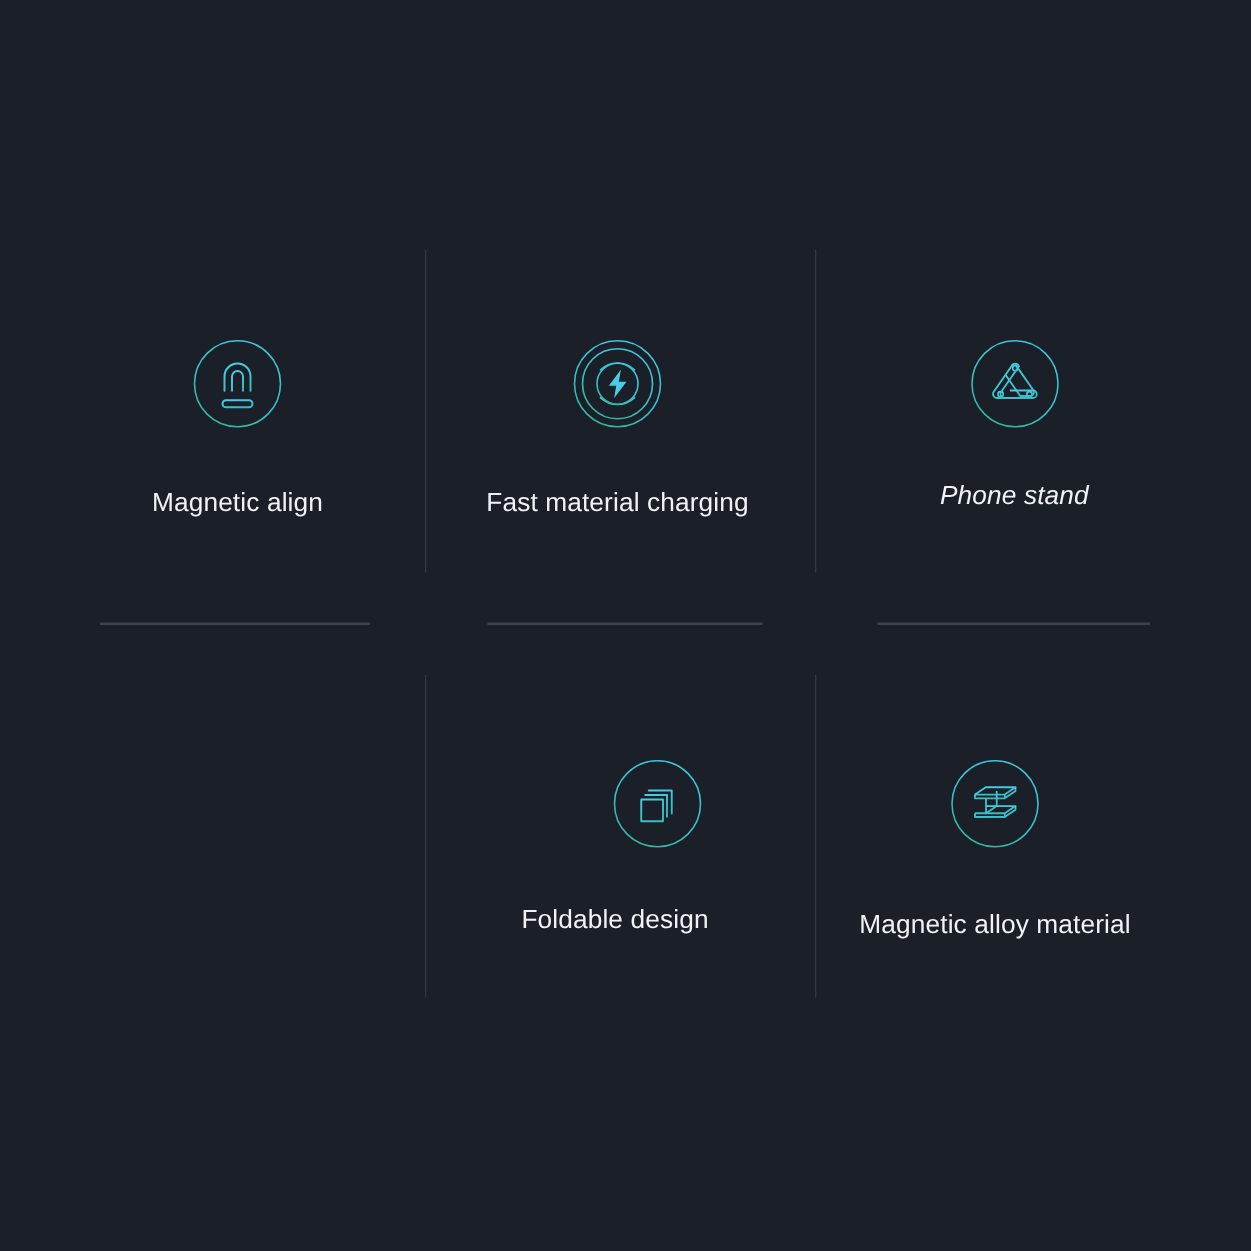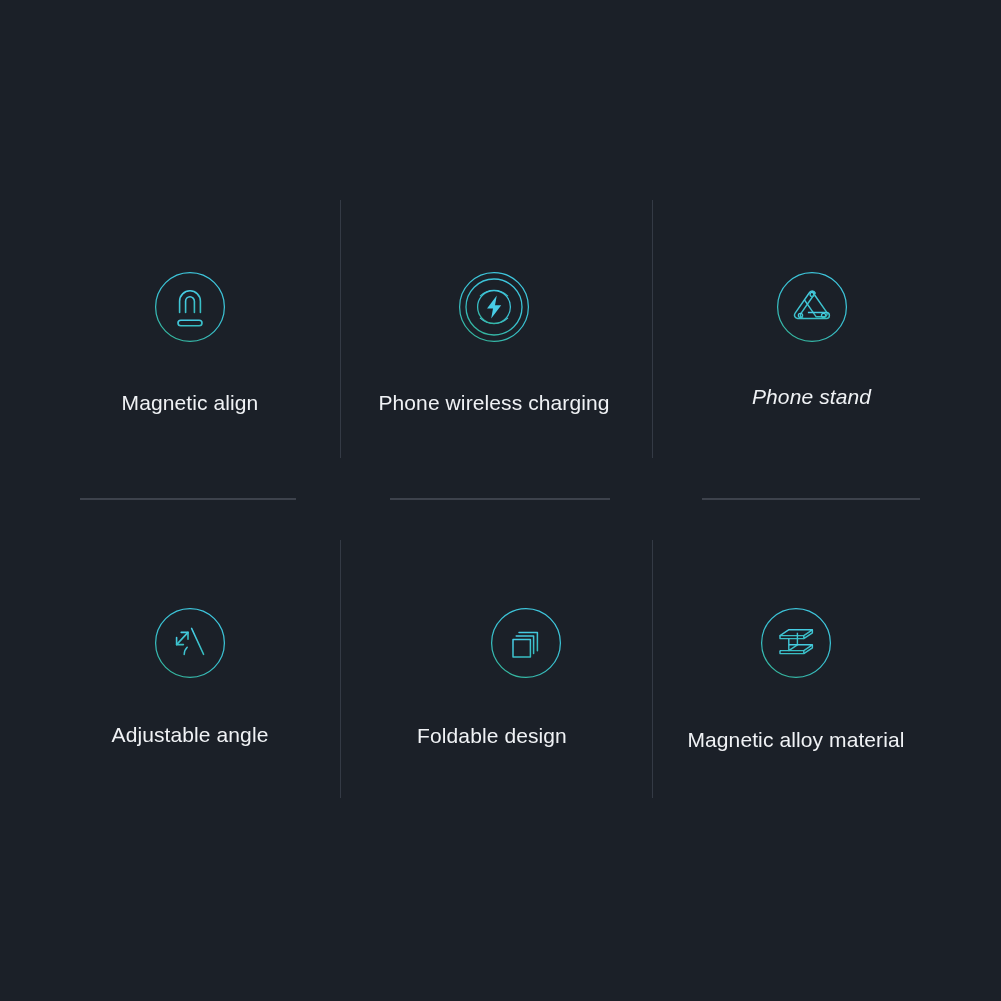--- a/index.html
+++ b/index.html
@@ -135,48 +135,36 @@
 
   <div class="feature-cell" id="cell-fast-charging">
     <svg class="feature-icon" viewBox="0 0 72 72">
       <circle cx="36" cy="36" r="34.4" fill="none" stroke="url(#ringGrad)" stroke-width="1.25"></circle>
       <circle cx="36" cy="36" r="28.0" fill="none" stroke="url(#ringGrad)" stroke-width="1.3"></circle>
       <path d="M22.4 24.9 a19.6 19.6 0 0 1 27.2 0" fill="none" stroke="url(#glyphGrad)" stroke-width="1.3" stroke-linecap="round"></path>
       <path d="M22.4 47.1 a19.6 19.6 0 0 0 27.2 0" fill="none" stroke="url(#glyphGrad)" stroke-width="1.3" stroke-linecap="round"></path>
       <circle cx="36" cy="36" r="16.4" fill="none" stroke="url(#ringGrad)" stroke-width="1.3"></circle>
       <path d="M38.8 24.6 L29.0 37.5 H35.0 L33.2 47.6 L43.2 34.3 H37.0 Z" fill="#48cde6"></path>
     </svg>
-    <div class="feature-label">Phone wireless charging</div>
+    <div class="feature-label">Fast material charging</div>
   </div>
 
   <div class="feature-cell" id="cell-phone-stand">
     <svg class="feature-icon" viewBox="0 0 72 72">
       <circle cx="36" cy="36" r="34.4" fill="none" stroke="url(#ringGrad)" stroke-width="1.25"></circle>
       <path d="M39.2 22.0 L25.0 42.4 a3.2 3.2 0 0 0 2.6 5.0 h-6.0 a3.2 3.2 0 0 1 -2.6 -5.0 L33.2 22.0 a3.2 3.2 0 0 1 6.0 0 Z" fill="none" stroke="url(#glyphGrad)" stroke-width="1.45" stroke-linejoin="round"></path>
       <path d="M36.2 20.5 L50.6 41.1 a3.0 3.0 0 0 1 -2.5 4.7 L47.0 45.8 L40.2 45.8 L28.4 28.8" fill="none" stroke="url(#glyphGrad)" stroke-width="1.45" stroke-linejoin="round"></path>
       <path d="M27.6 47.4 h22.8 a3.0 3.0 0 0 0 0 -6.0 H31.9" fill="none" stroke="url(#glyphGrad)" stroke-width="1.45" stroke-linejoin="round"></path>
       <circle cx="36.2" cy="23.5" r="2.1" fill="none" stroke="url(#glyphGrad)" stroke-width="1.35"></circle>
       <circle cx="24.5" cy="44.4" r="2.1" fill="none" stroke="url(#glyphGrad)" stroke-width="1.35"></circle>
       <circle cx="47.6" cy="44.4" r="2.1" fill="none" stroke="url(#glyphGrad)" stroke-width="1.35"></circle>
     </svg>
     <div class="feature-label">Phone stand</div>
   </div>
 
-  <div class="feature-cell" id="cell-adjustable-angle">
-    <svg class="feature-icon" viewBox="0 0 72 72">
-      <circle cx="36" cy="36" r="34.4" fill="none" stroke="url(#ringGrad)" stroke-width="1.25"></circle>
-      <line x1="22.0" y1="47.4" x2="49.6" y2="47.4" stroke="url(#glyphGrad)" stroke-width="1.5" stroke-linecap="round"></line>
-      <line x1="49.6" y1="47.4" x2="37.6" y2="21.4" stroke="url(#glyphGrad)" stroke-width="1.5" stroke-linecap="round"></line>
-      <path d="M30.2 47.4 a10.2 10.2 0 0 1 3.0 -7.2" fill="none" stroke="url(#glyphGrad)" stroke-width="1.5" stroke-linecap="round"></path>
-      <line x1="22.6" y1="37.6" x2="34.0" y2="25.4" stroke="url(#glyphGrad)" stroke-width="1.6" stroke-linecap="round"></line>
-      <path d="M22.6 30.6 L22.6 37.6 L29.4 37.6" fill="none" stroke="url(#glyphGrad)" stroke-width="1.6" stroke-linecap="round" stroke-linejoin="round"></path>
-      <path d="M27.2 25.4 L34.0 25.4 L34.0 32.2" fill="none" stroke="url(#glyphGrad)" stroke-width="1.6" stroke-linecap="round" stroke-linejoin="round"></path>
-    </svg>
-    <div class="feature-label">Adjustable angle</div>
-  </div>
 
   <div class="feature-cell" id="cell-foldable-design">
     <svg class="feature-icon" viewBox="0 0 72 72">
       <circle cx="36" cy="36" r="34.4" fill="none" stroke="url(#ringGrad)" stroke-width="1.25"></circle>
       <path d="M29.0 25.4 H47.4 V43.8" fill="none" stroke="url(#glyphGrad)" stroke-width="1.5" stroke-linecap="round" stroke-linejoin="round"></path>
       <path d="M26.2 29.0 H43.6 V46.4" fill="none" stroke="url(#glyphGrad)" stroke-width="1.5" stroke-linecap="round" stroke-linejoin="round"></path>
       <rect x="23.0" y="32.6" width="17.4" height="17.4" fill="none" stroke="url(#glyphGrad)" stroke-width="1.5" stroke-linejoin="round"></rect>
     </svg>
     <div class="feature-label">Foldable design</div>
   </div>

